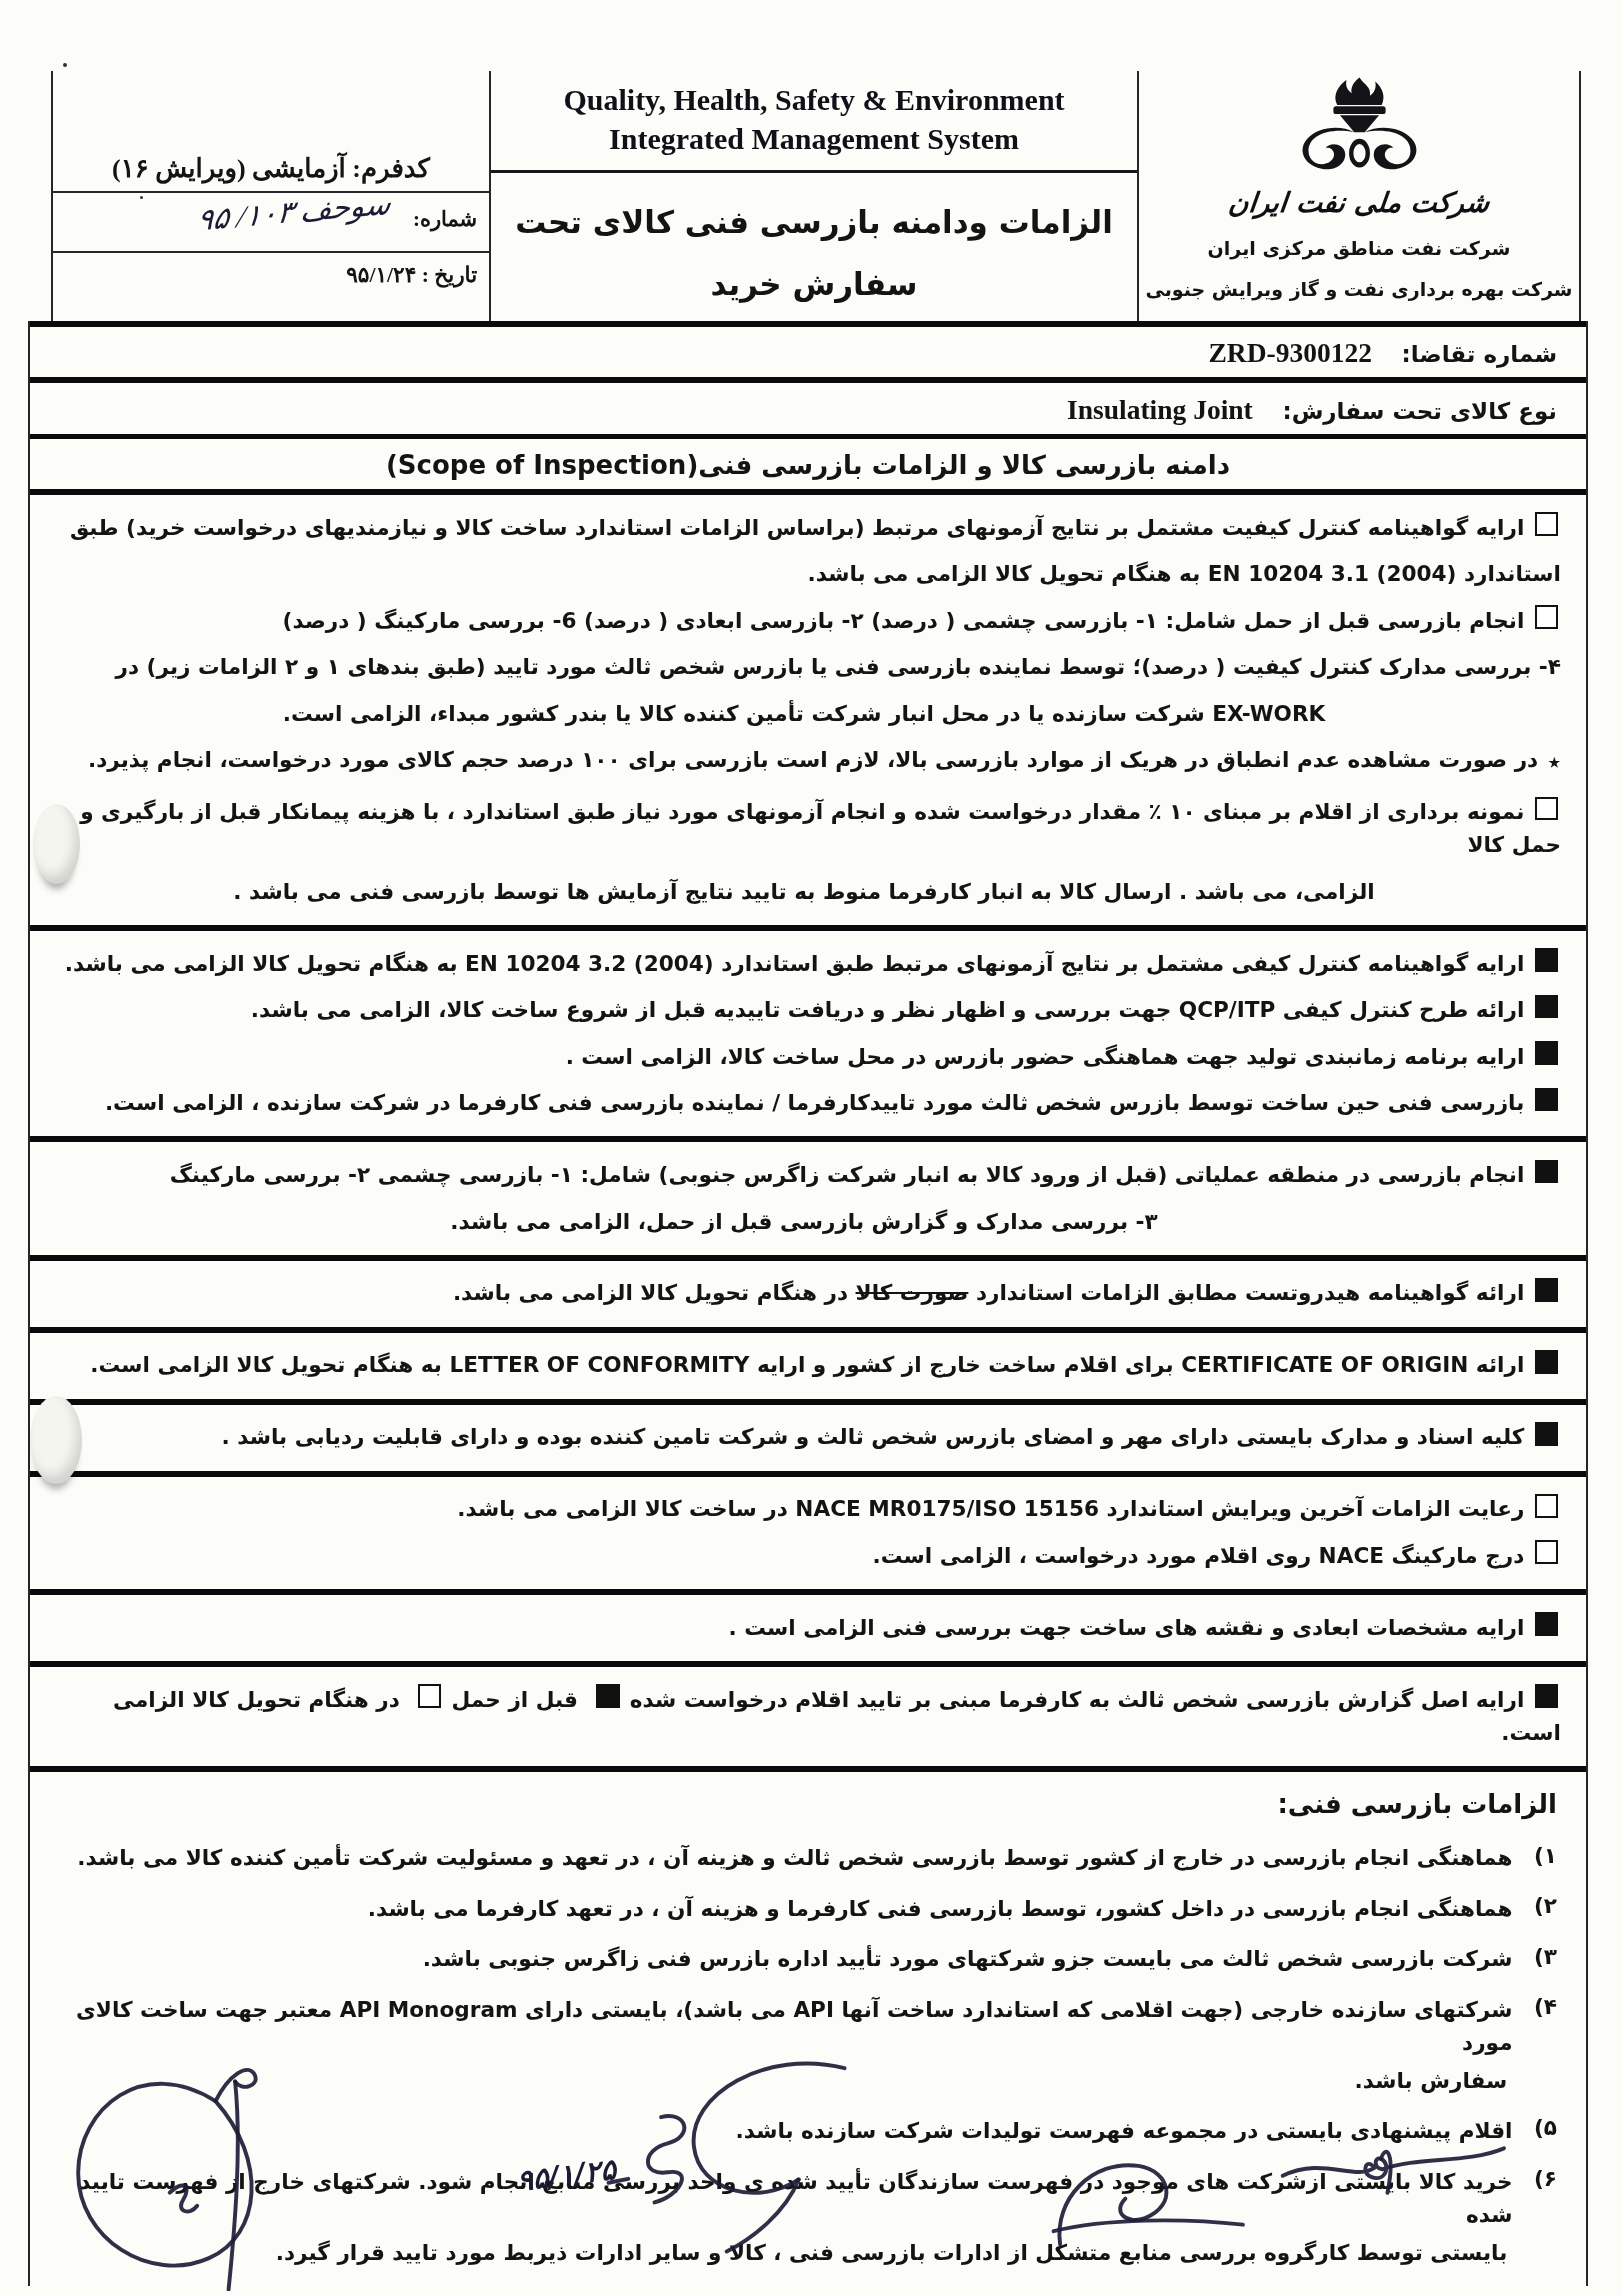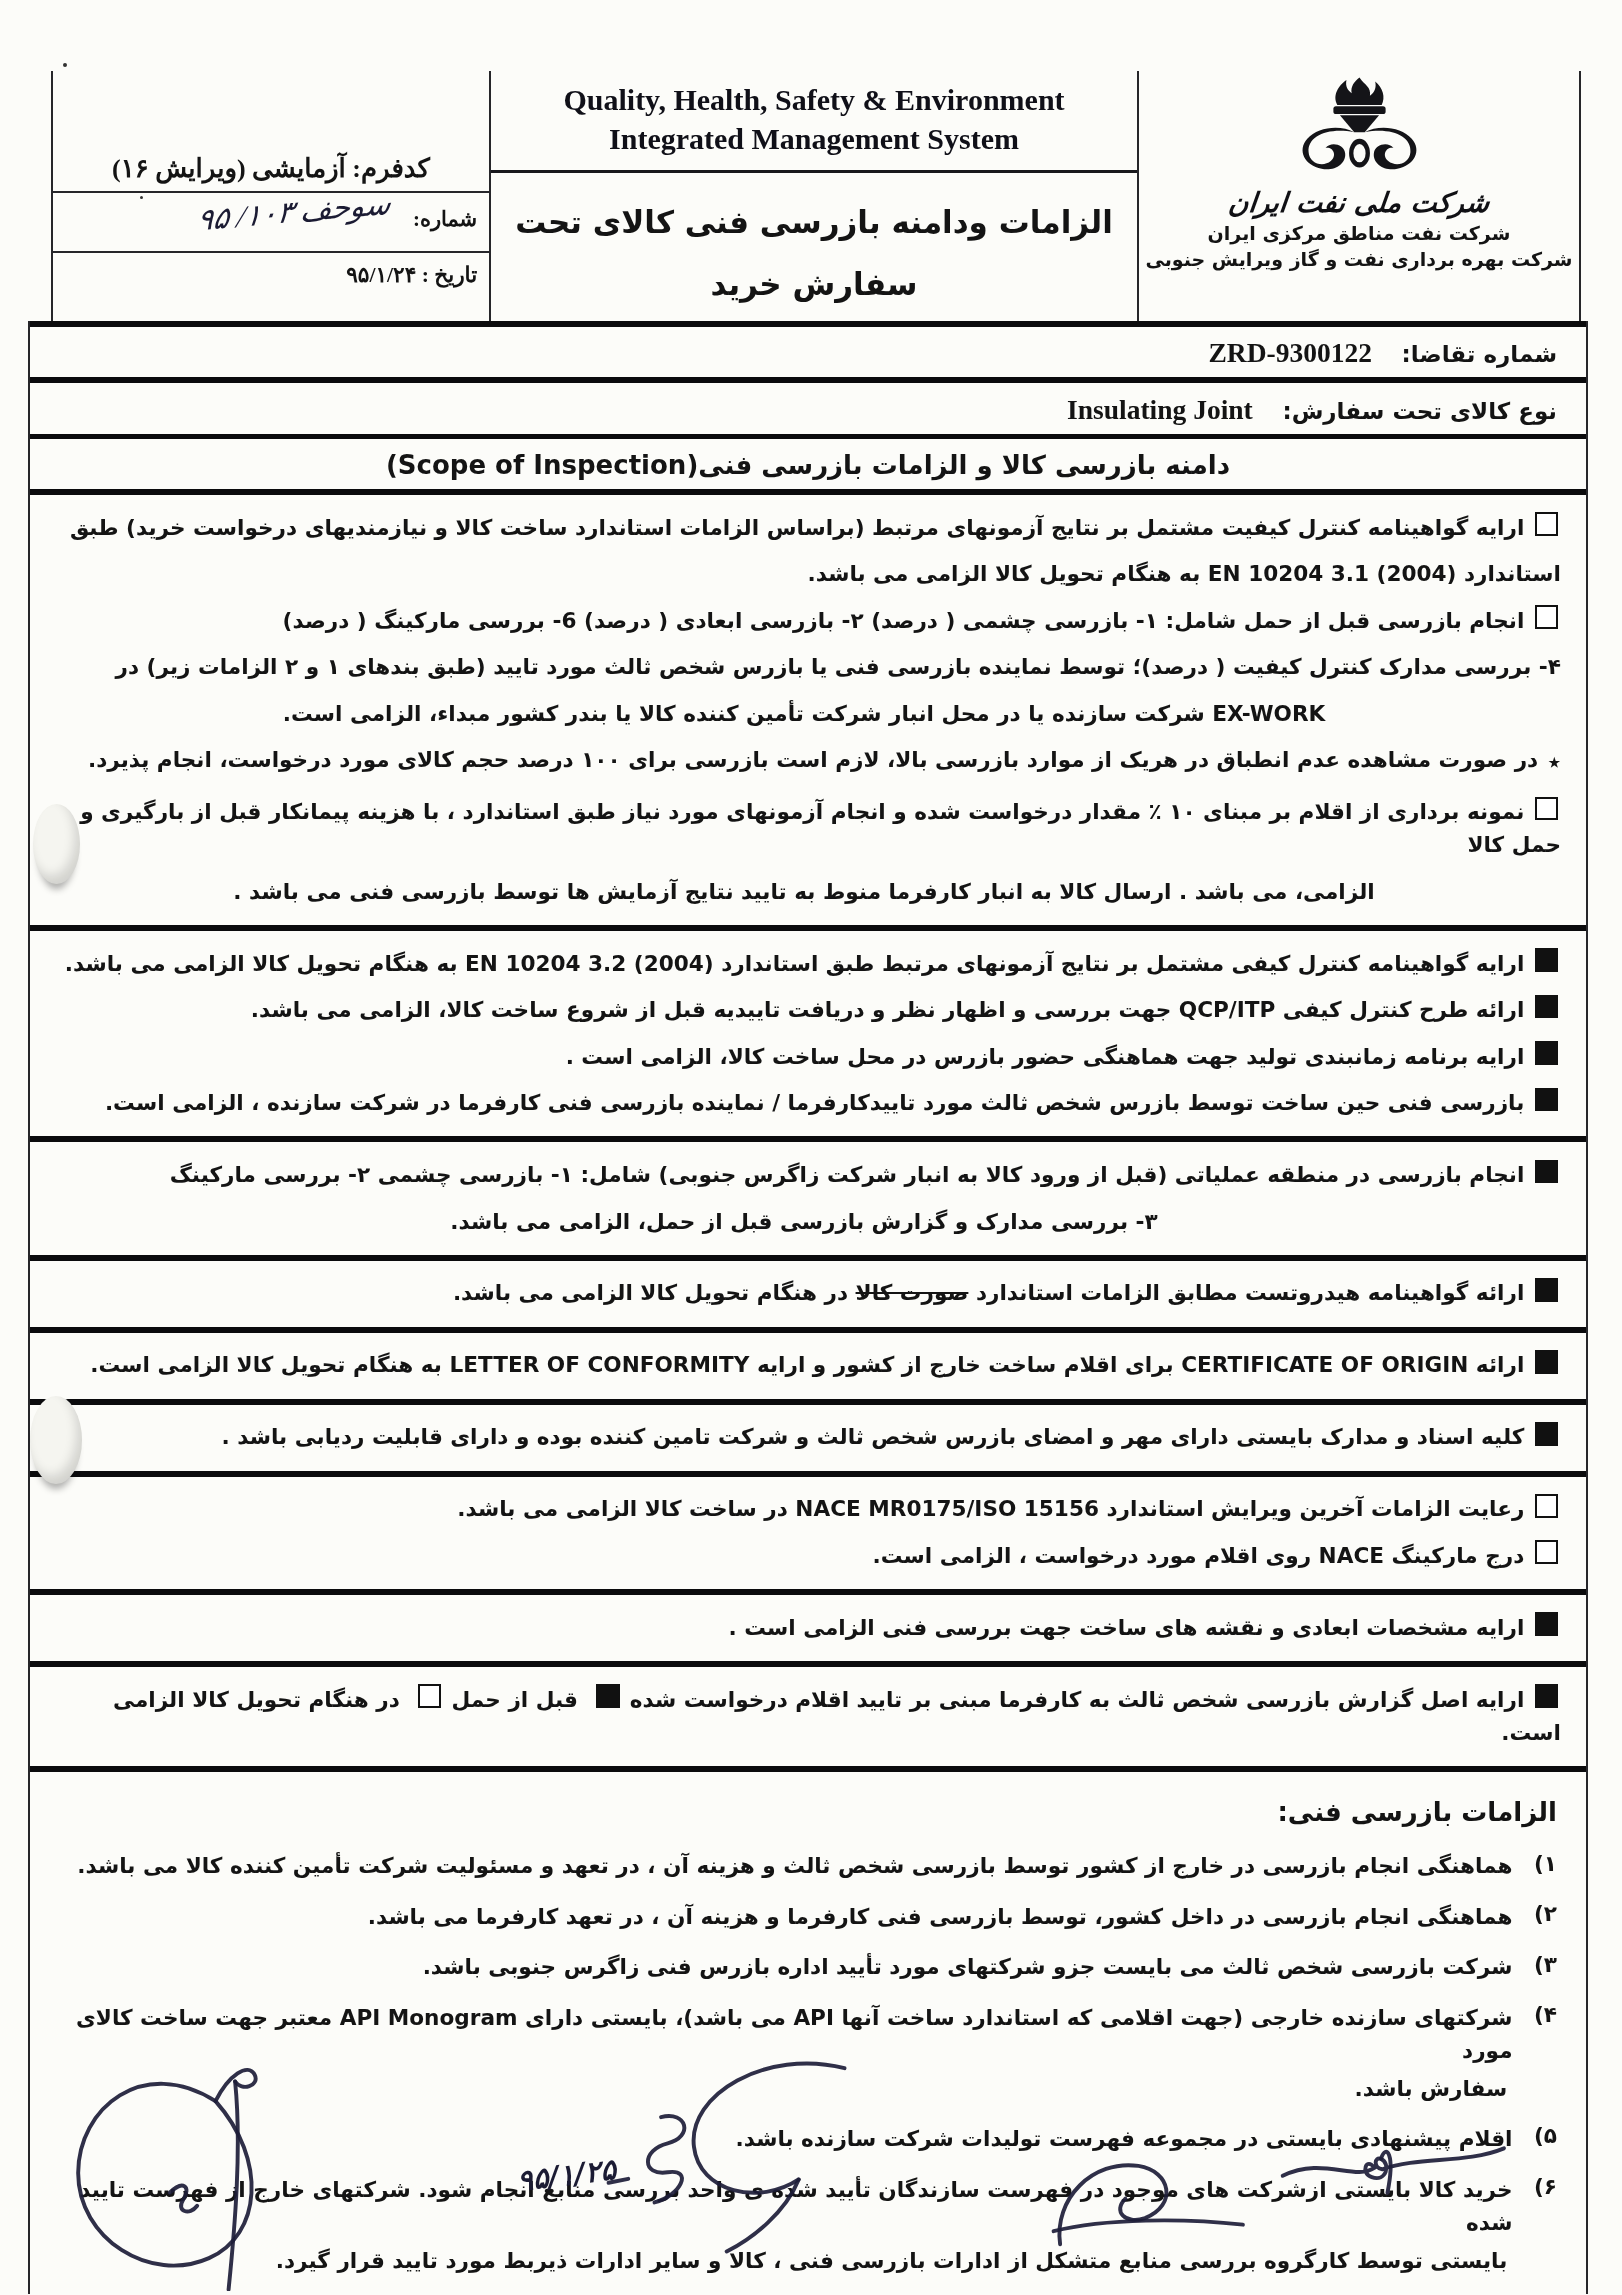--- a/index.html
+++ b/index.html
@@ -18,37 +18,37 @@
   .num-hand{position:absolute; right:98px; top:1.3px; font-size:30px; font-style:italic; color:#1b1b33;
             transform:rotate(-5deg) skewX(-12deg); white-space:nowrap;}
   .h-left-row3{flex:1; direction:rtl; padding:9.2px 11.8px 0 0; font-size:21.6px; font-weight:bold;}
   .h-center{flex:1; text-align:center;}
   .title-en{font-family:"Liberation Serif","DejaVu Serif",serif; font-weight:bold; font-size:30px; line-height:1.3; padding-top:9.2px; color:#101018;}
   .h-center-rule{height:2.6px; background:#18181c; margin-top:11.8px;}
   .title-fa{direction:rtl; font-size:31px; font-weight:bold; padding-top:18.3px; line-height:2.0;}
   .h-right{width:440px; border-left:2.6px solid #26262a; border-right:2px solid #26262a; text-align:center;}
   .logo{margin-top:5.2px;}
   .calli{direction:rtl; font-size:27.5px; font-weight:bold; font-style:italic; transform:skewX(-6deg); margin-top:-2.6px; color:#101014;}
-  .co{direction:rtl; font-size:19px; font-weight:bold; margin-top:4px;}
+  .co{direction:rtl; font-size:19px; font-weight:bold; margin-top:19px;}
   
   .main{position:absolute; top:321px; left:28px; right:35px; border-left:2px solid #26262a; border-right:2px solid #26262a;}
   .bar{height:5.9px; background:#0b0b0d;}
   .req-row{direction:rtl; padding:10.5px 29px 7.9px; font-weight:bold;}
   .req-label{font-size:23px;}
   .req-value-en{font-family:"Liberation Serif","DejaVu Serif",serif; font-size:27.5px; font-weight:bold; margin-right:26px; display:inline-block;}
   .scope-title{direction:rtl; text-align:center; font-size:26px; font-weight:bold; padding:10.5px 0 9.2px;}
   .section{direction:rtl; padding:15.7px 25px 3.9px 17px;}
   .s-row{font-size:21.6px; font-weight:bold; line-height:1.55; margin:0 0 13px; text-align:right;}
   .s-row.center{text-align:center;}
   .cb{display:inline-block; width:19.6px; height:19.6px; border:2.6px solid #111; vertical-align:-1.3px; margin-left:10.5px; margin-right:2.6px; background:#fff;}
   .cb-filled{background:#111;}
   .star{display:inline-block; font-size:25px; margin-left:9.2px; vertical-align:-2.6px;}
   .strike{text-decoration:line-through; text-decoration-thickness:2px;}
   
-  .tech{direction:rtl; padding:25px 29px 0;}
+  .tech{direction:rtl; padding:17px 29px 0;}
   .tech-title{font-size:26px; font-weight:bold; margin-bottom:22px;}
   .tech-row{display:flex; gap:10.5px; margin-bottom:17px;}
   .tech-num{flex:0 0 34px; font-size:21.6px; font-weight:bold; padding-top:1.3px;}
   .tech-text{font-size:21.6px; font-weight:bold; line-height:1.55;}
   .tech-text .cont{padding-right:5.2px; margin-top:4px;}
   
   .ink{position:absolute; pointer-events:none;}
   .ink path{fill:none; stroke:#1d1d38; stroke-width:6; stroke-linecap:round; opacity:.92;}
   .hand-date{position:absolute; left:517px; top:2158px; font-size:29px; font-style:italic; color:#1b1b33;
              transform:rotate(-7deg); font-weight:bold;}

